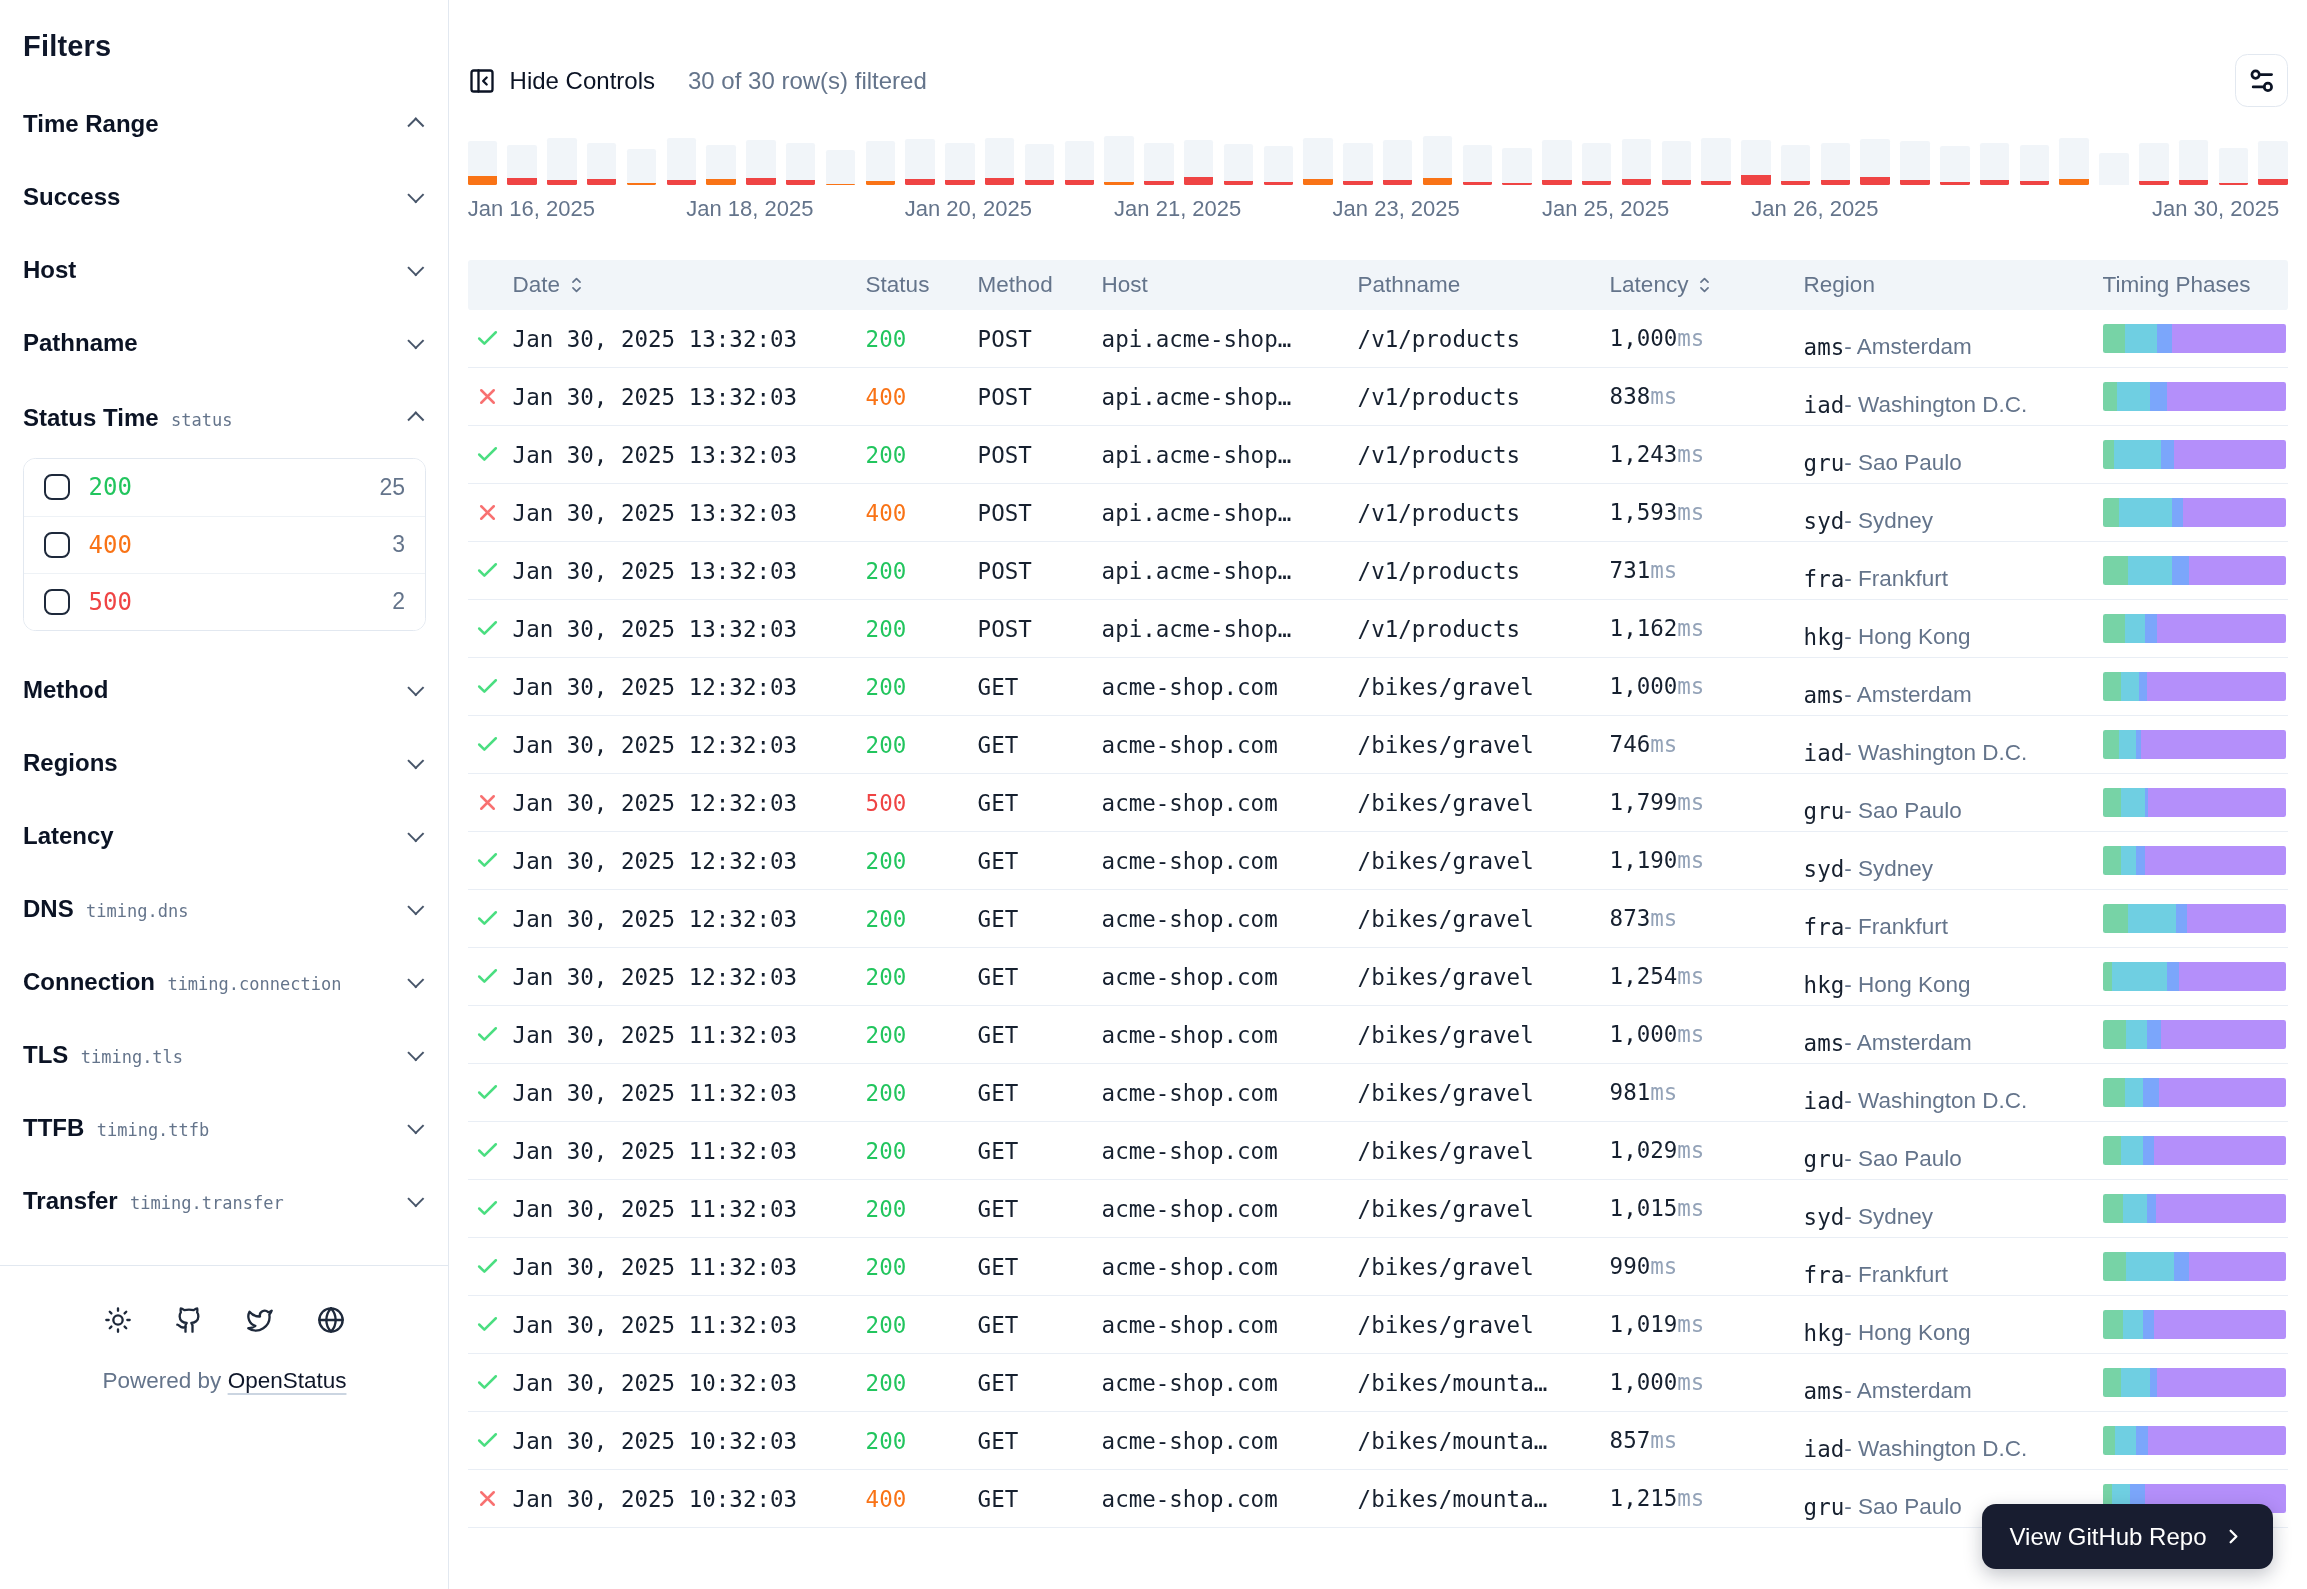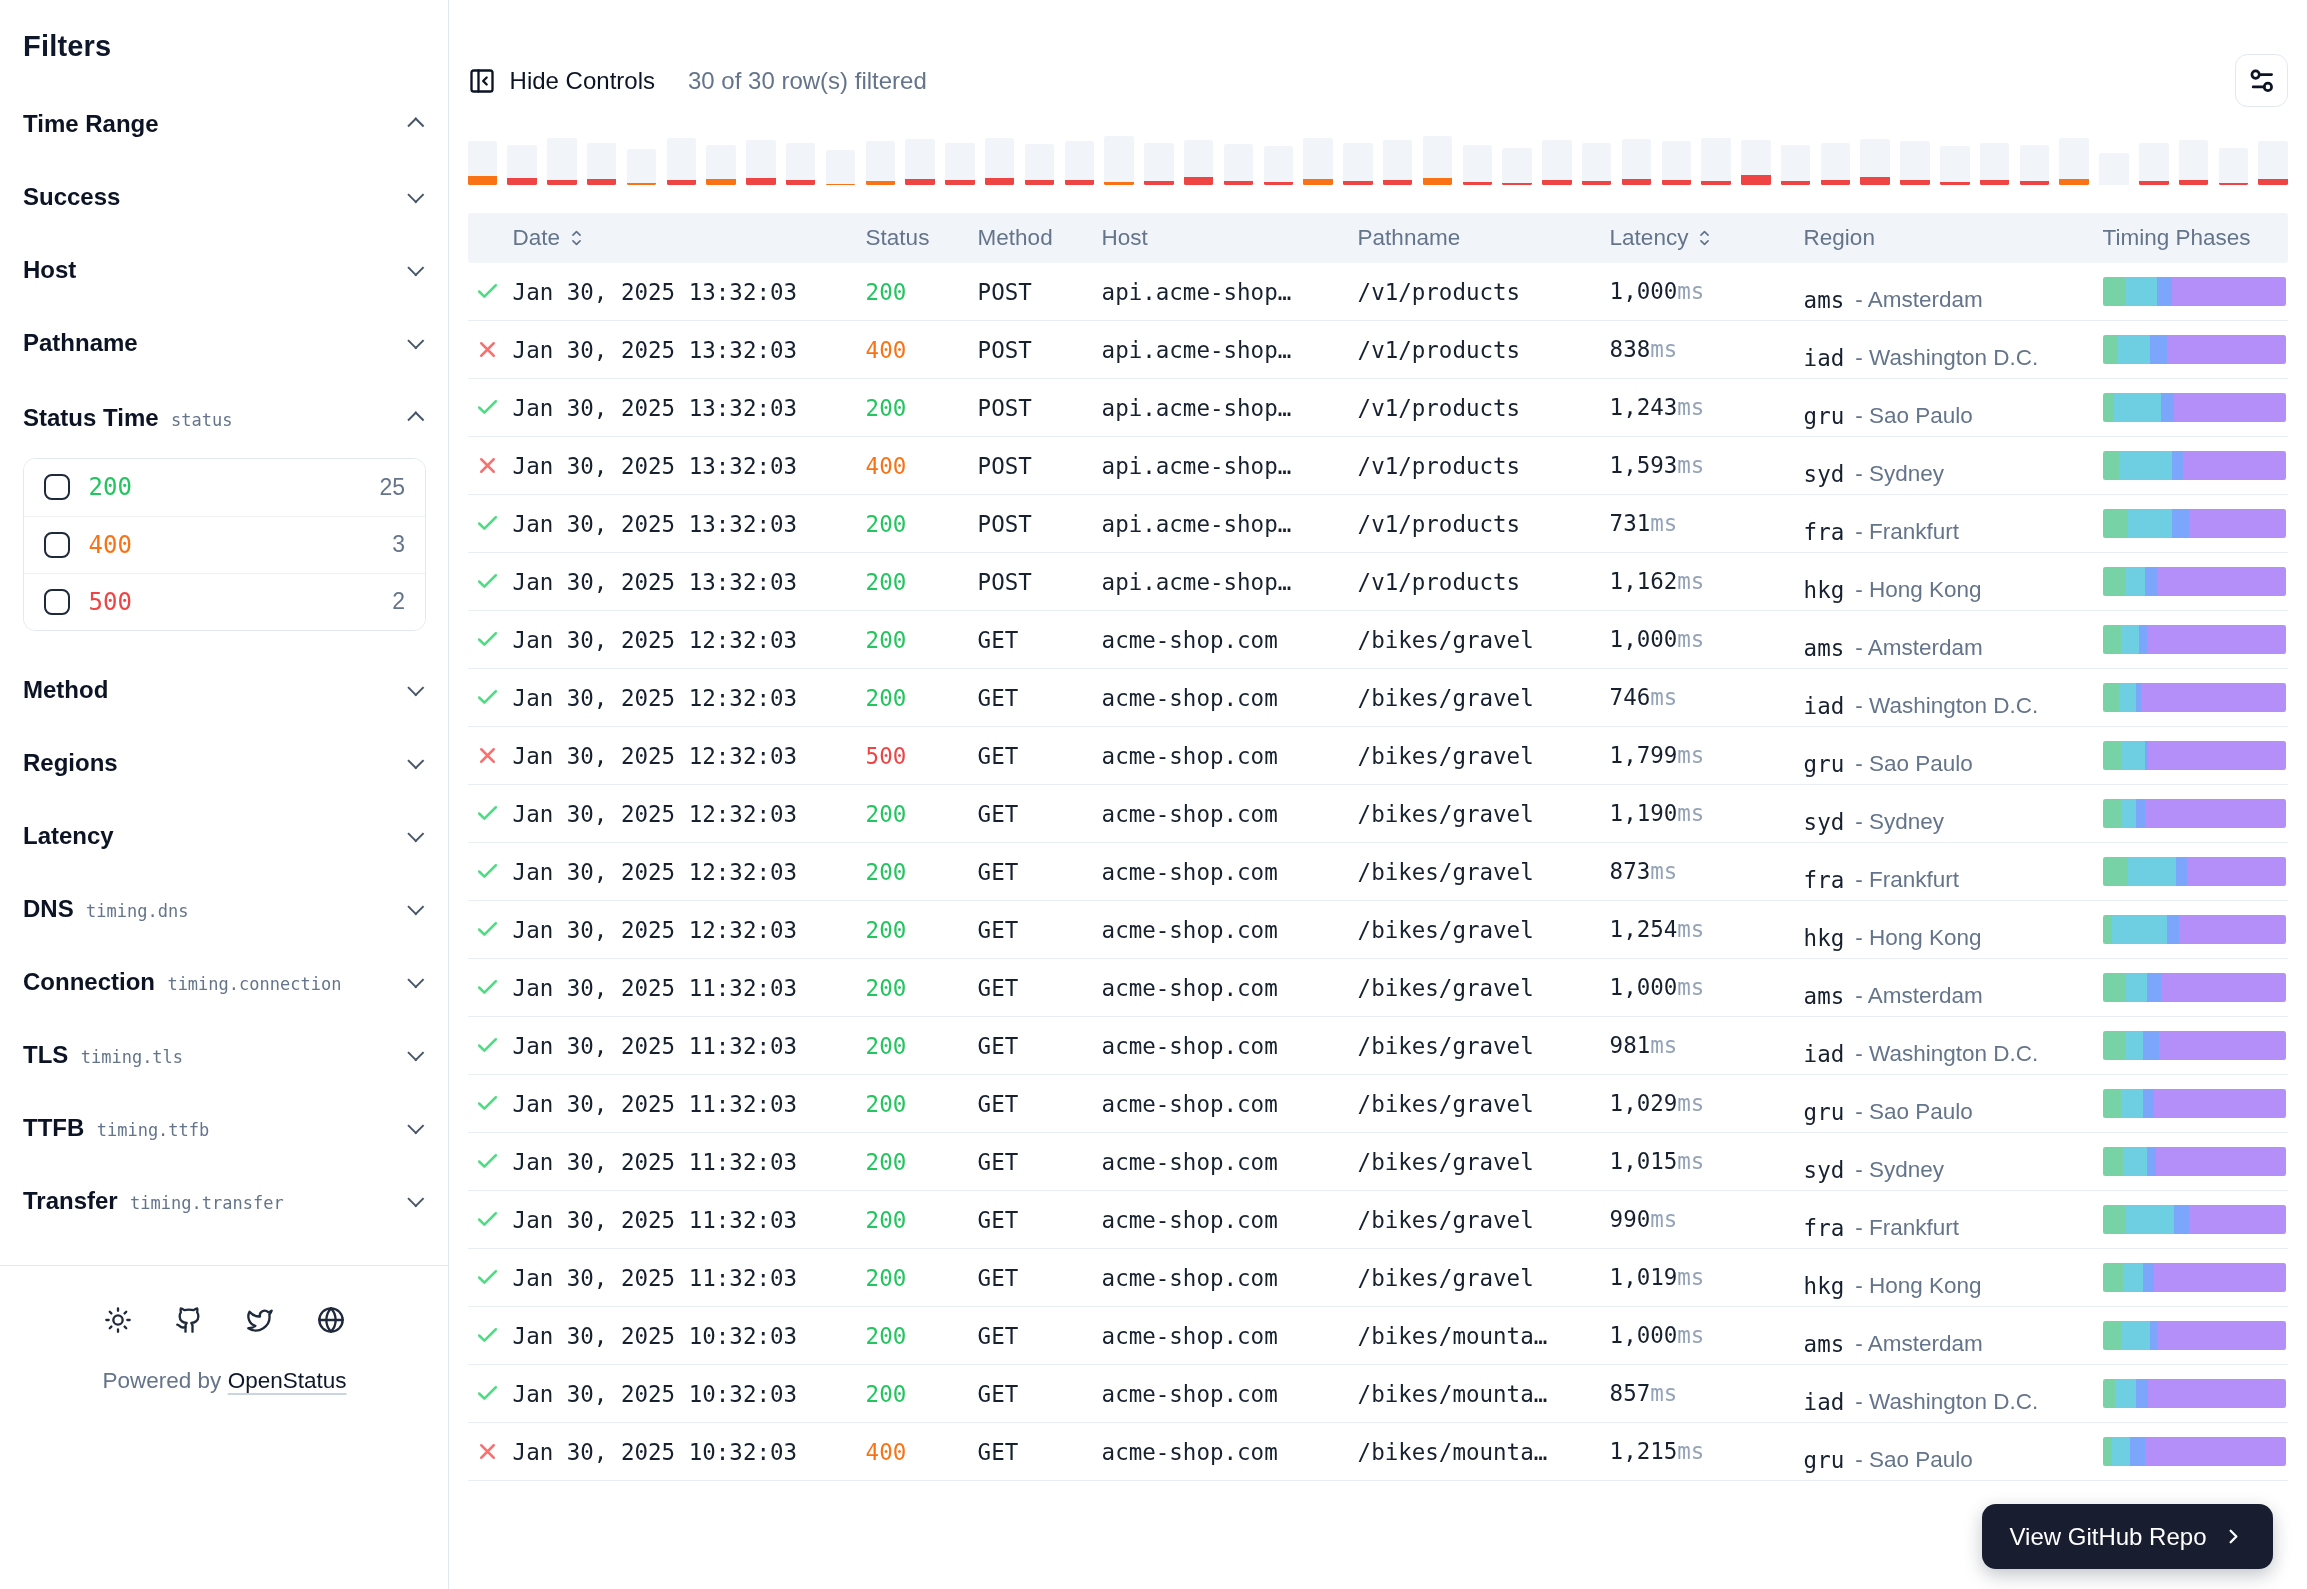--- a/index.html
+++ b/index.html
@@ -70,21 +70,21 @@
     align-items:center; }
   .thead { height:50px; background:#f1f5f9; color:#64748b; font-size:22.5px; border-radius:3.1px; }
   .th { display:flex; align-items:center; gap:7.8px; }
   .th svg { stroke:#64748b; }
   .tbody .trow { height:58px; border-bottom:1.6px solid #e9eef5; font-size:22.5px; }
   .cell-check { display:flex; justify-content:flex-start; padding-left:7.8px; }
   .c-date,.c-status,.c-method,.c-host,.c-path,.c-lat-num,.c-reg-code { font-family:"DejaVu Sans Mono", monospace; }
   .c-date,.c-method,.c-host,.c-path { color:#16202f; }
   .c-lat-num { color:#16202f; }
   .c-lat-unit { color:#94a3b8; font-family:"DejaVu Sans Mono", monospace; }
-  .c-reg { display:flex; align-items:flex-start; gap:11px;margin-top:16px; }
+  .c-reg { display:flex; align-items:flex-start; gap:0;margin-top:16px; }
   .c-reg-code { color:#16202f; }
   .c-reg-city { color:#64748b; }
   .timing-bar { height:29.5px; width:183px; display:flex; border-radius:2.3px; overflow:hidden; }
   .timing-bar div { height:100%; }
 
   .gh-btn { position:absolute; right:34px; bottom:20px; height:65px; background:#181d30; color:#fff;
     border:none; border-radius:14px; display:flex; align-items:center; gap:15.5px; padding:0 28px;
     font-size:24px; font-family:"Liberation Sans",sans-serif; cursor:pointer; box-shadow:0 6.2px 18.6px rgba(15,23,42,.25); }
   .gh-btn svg { stroke:#fff; }
 </style>
@@ -442,20 +442,30 @@
           </div>
           <div class="hbar">
             <div class="hbar-top" style="height: 70%;"></div>
             <div class="hbar-err" style="height: 5%; background: rgb(239, 68, 68);"></div>
           </div>
           <div class="hbar">
             <div class="hbar-top" style="height: 76%;"></div>
             <div class="hbar-err" style="height: 12%; background: rgb(239, 68, 68);"></div>
           </div>
         </div>
+      <div class="hist-labels" id="hist-labels">
+          <span style="left: 3.5%;">Jan 16, 2025</span>
+          <span style="left: 15.5%;">Jan 18, 2025</span>
+          <span style="left: 27.5%;">Jan 20, 2025</span>
+          <span style="left: 39%;">Jan 21, 2025</span>
+          <span style="left: 51%;">Jan 23, 2025</span>
+          <span style="left: 62.5%;">Jan 25, 2025</span>
+          <span style="left: 74%;">Jan 26, 2025</span>
+          <span style="left: 96%;">Jan 30, 2025</span>
+        </div>
     </div>
 
     <div class="table">
       <div class="trow thead" id="table-head">
           <span></span>
           <div class="th">
             <span>Date</span>
             <svg width="17" height="20" viewBox="0 0 24 28" fill="none" stroke-width="2.4" stroke-linecap="round" stroke-linejoin="round">
               <path d="m7 10 5-5 5 5"></path>
               <path d="m7 18 5 5 5-5"></path>

